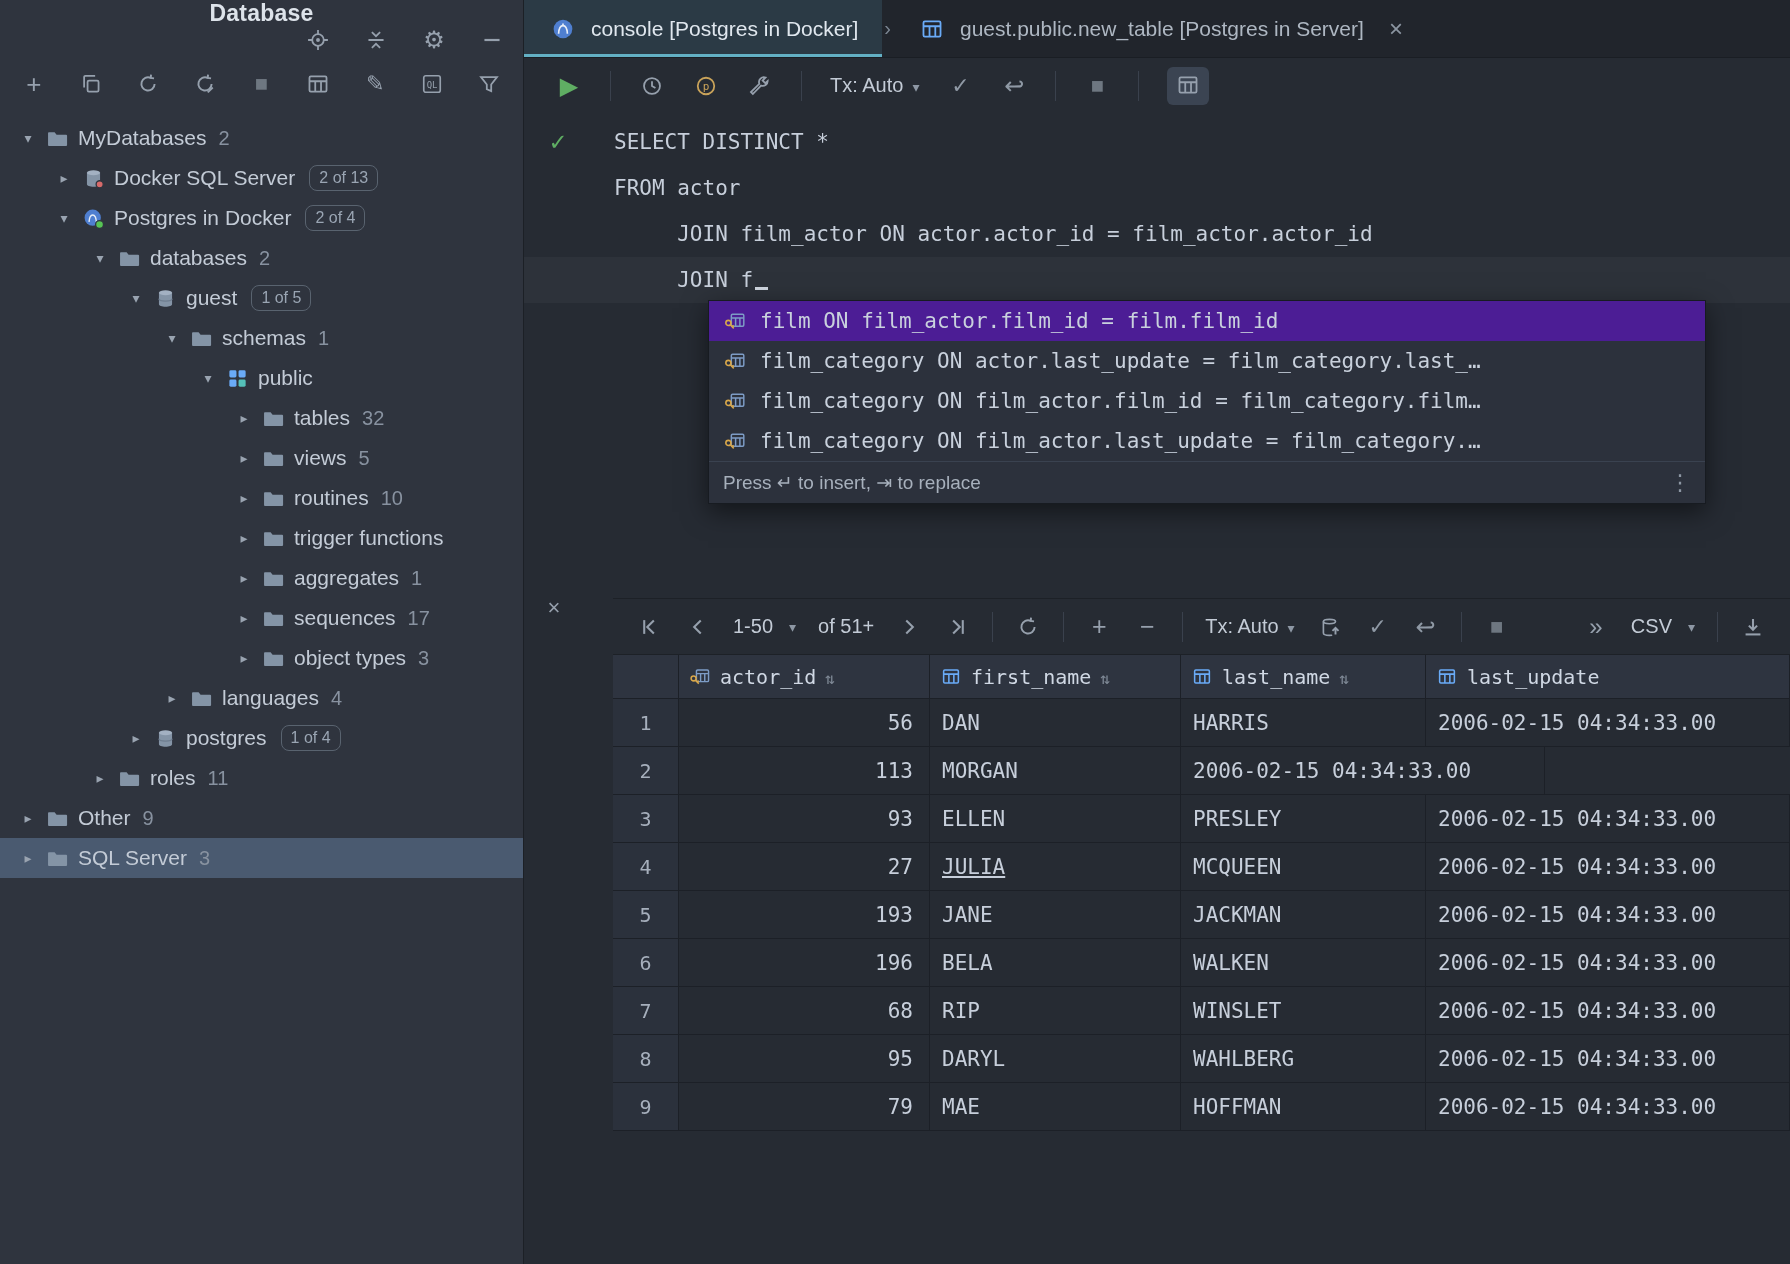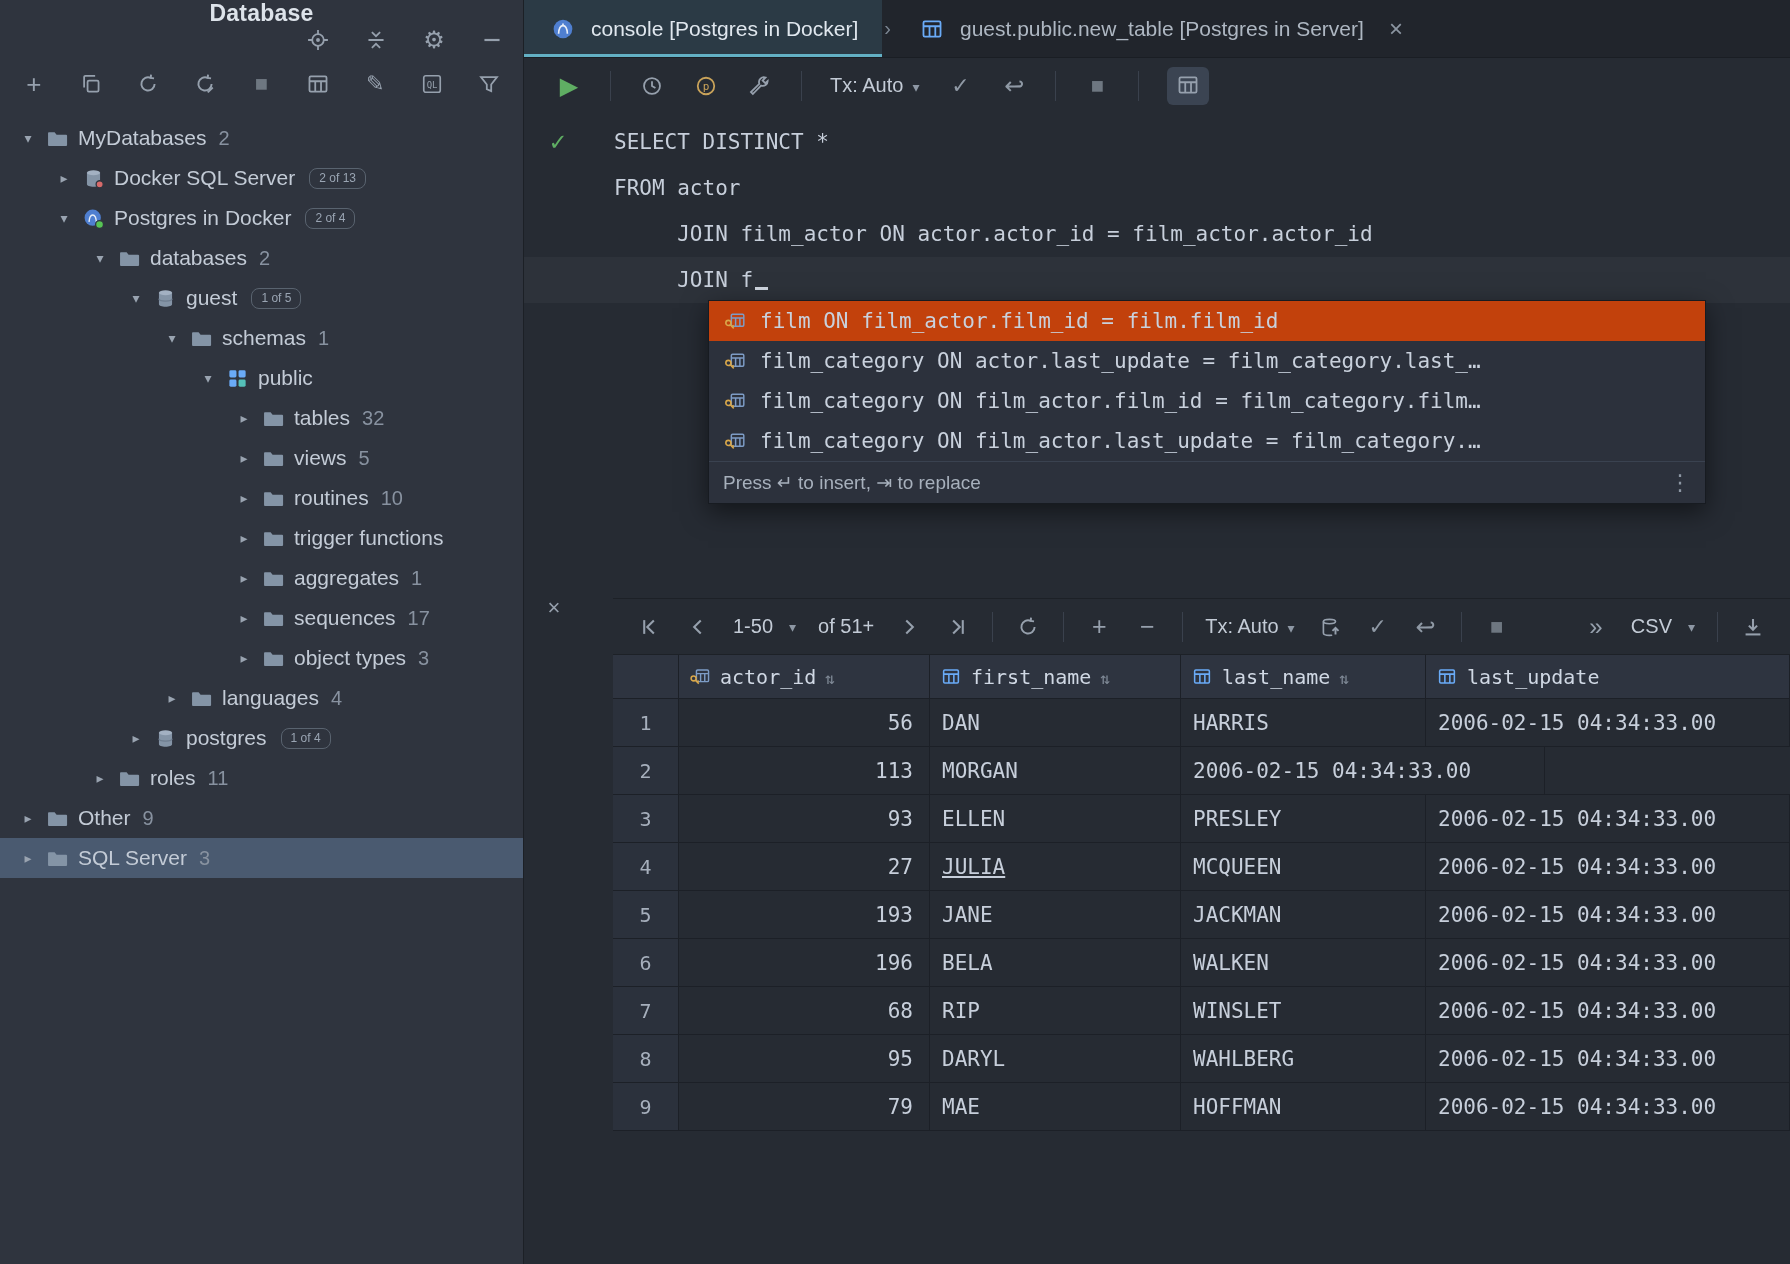--- a/index.html
+++ b/index.html
@@ -23,21 +23,21 @@
   .icon-btn svg{width:22px;height:22px;}
   .sb-toolbar{height:52px;display:flex;align-items:center;gap:33px;padding:0 22px;color:#96a0ad;}
   .tree{font-size:21px;color:#c3cbd6;padding-top:8px;}
   .tree-row{height:40px;display:flex;align-items:center;white-space:nowrap;}
   .tree-row.selected{background:var(--selection);}
   .chev{width:28px;text-align:center;font-size:14px;color:#99a3b0;flex:none;}
   .ticon{width:30px;display:flex;justify-content:center;flex:none;}
   .ticon svg{width:21px;height:21px;}
   .tlabel{margin-left:6px;}
   .count{margin-left:12px;color:#8892a0;font-size:20px;}
-  .badge{margin-left:14px;font-size:12px;color:#9aa5b3;border:1px solid #59636f;border-radius:8px;
+  .badge{margin-left:14px;font-size:16px;color:#9aa5b3;border:1px solid #59636f;border-radius:8px;
          padding:2px 9px;line-height:1.25;}
 
   
   .tabbar{position:absolute;left:524px;right:0;top:0;height:58px;background:#21252c;display:flex;
           align-items:stretch;border-bottom:1px solid #1a1e24;z-index:2;}
   .tab{display:flex;align-items:center;gap:13px;padding:0 24px;font-size:21px;color:#aeb7c2;}
   .tab.active{background:#2b3a45;color:#e0e7ee;box-shadow:inset 0 -3px 0 var(--accent);}
   .tab .ticon svg{width:22px;height:22px;}
   .tab-close{margin-left:12px;color:#8b95a1;font-size:24px;line-height:1;}
   .tab-chevron{align-self:center;color:#7c8794;font-size:20px;margin:0 2px;}
@@ -57,21 +57,21 @@
   .code{position:relative;padding:6px 0 0 90px;font-size:21px;line-height:46px;color:#c7cfdb;}
   .code-line{height:46px;white-space:pre;}
   .cursor{display:inline-block;width:13px;height:19px;border-bottom:3px solid #cfd6e0;
           margin-left:2px;transform:translateY(3px);}
 
   
   .popup{position:absolute;left:184px;top:187px;width:998px;background:#2c313c;
          border:1px solid #171b21;box-shadow:0 8px 24px rgba(0,0,0,.5);z-index:6;}
   .pop-item{height:40px;display:flex;align-items:center;gap:11px;padding:0 12px;font-size:21px;
             color:#c9d1dd;white-space:nowrap;overflow:hidden;}
-  .pop-item.selected{background:#c2410c;}
+  .pop-item.selected{background:#4c1d95;}
   .pop-item .ticon{width:28px;}
   .pop-item .ticon svg{width:22px;height:20px;}
   .pop-footer{height:42px;border-top:1px solid #3a4250;display:flex;align-items:center;padding:0 14px;
               font-size:19px;color:#a7b0bc;font-family:"Liberation Sans",sans-serif;}
   .pop-footer .dots{margin-left:auto;color:#8d97a4;}
 
   
   .results-close{position:absolute;left:536px;top:590px;width:36px;height:36px;display:flex;
                  align-items:center;justify-content:center;color:#96a0ad;z-index:3;}
   .res-toolbar{position:absolute;left:613px;right:0;top:598px;height:57px;background:#262b33;

